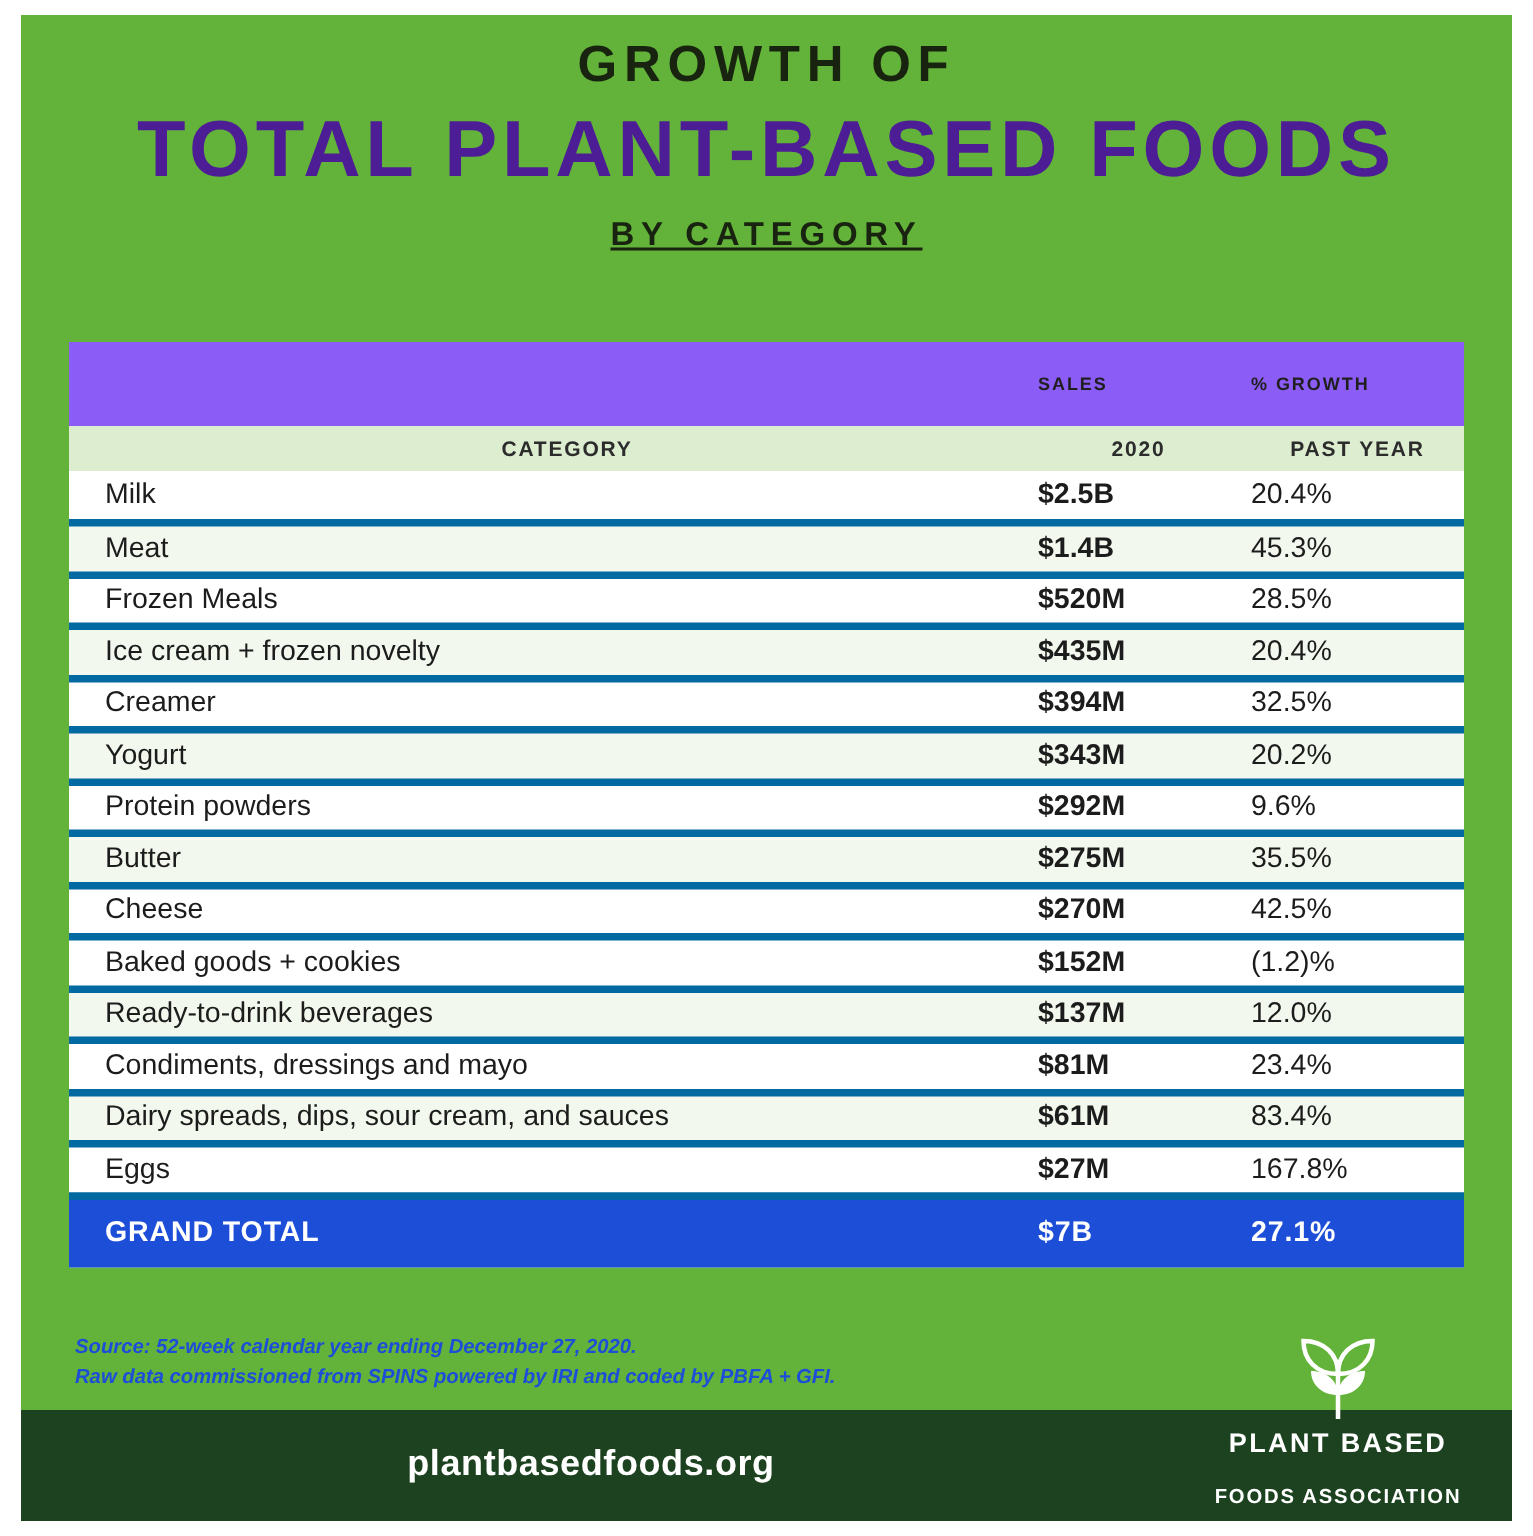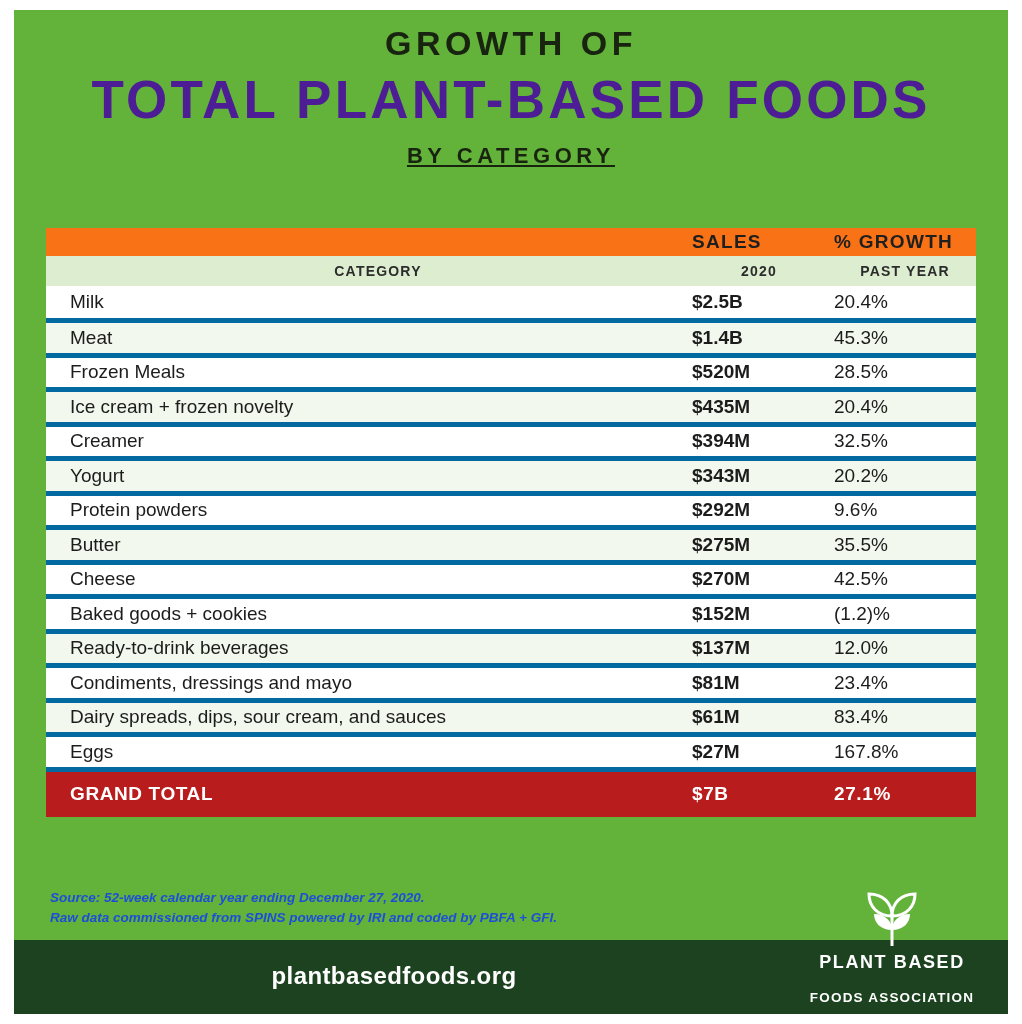--- a/index.html
+++ b/index.html
@@ -66,23 +66,23 @@
   }
   table.data td, table.data th {
     padding: 0;
     vertical-align: middle;
   }
   .col-cat { width: 640px; }
   .col-sales { width: 140px; }
   .col-growth { width: 150px; }
 
   .head-top th {
-    background: #f97316;
-    height: 28px;
-    font-size: 19px;
+    background: #8b5cf6;
+    height: 56px;
+    font-size: 12px;
     letter-spacing: 1.3px;
     font-weight: 700;
     color: #1f1f1f;
     text-align: left;
   }
   .head-top th.c-sales { text-align: left; padding-left: 6px; }
   .head-top th.c-growth { text-align: left; padding-left: 8px; }
 
   .head-bot th {
     background: #dcedd0;
@@ -102,21 +102,21 @@
   tbody tr.plain { background: #ffffff; }
   tbody td {
     font-size: 19px;
     color: #1c1c1c;
     border-bottom: 5px solid #0369a1;
   }
   tbody td.c-cat { padding-left: 24px; font-weight: 400; }
   tbody td.c-sales { padding-left: 6px; font-weight: 700; }
   tbody td.c-growth { padding-left: 8px; font-weight: 400; }
 
-  tfoot tr { height: 48px; background: #b91c1c; }
+  tfoot tr { height: 48px; background: #1d4ed8; }
   tfoot td {
     color: #ffffff;
     font-size: 19px;
     font-weight: 700;
     letter-spacing: 0.6px;
   }
   tfoot td.c-cat { padding-left: 24px; }
   tfoot td.c-sales { padding-left: 6px; }
   tfoot td.c-growth { padding-left: 8px; }
 

